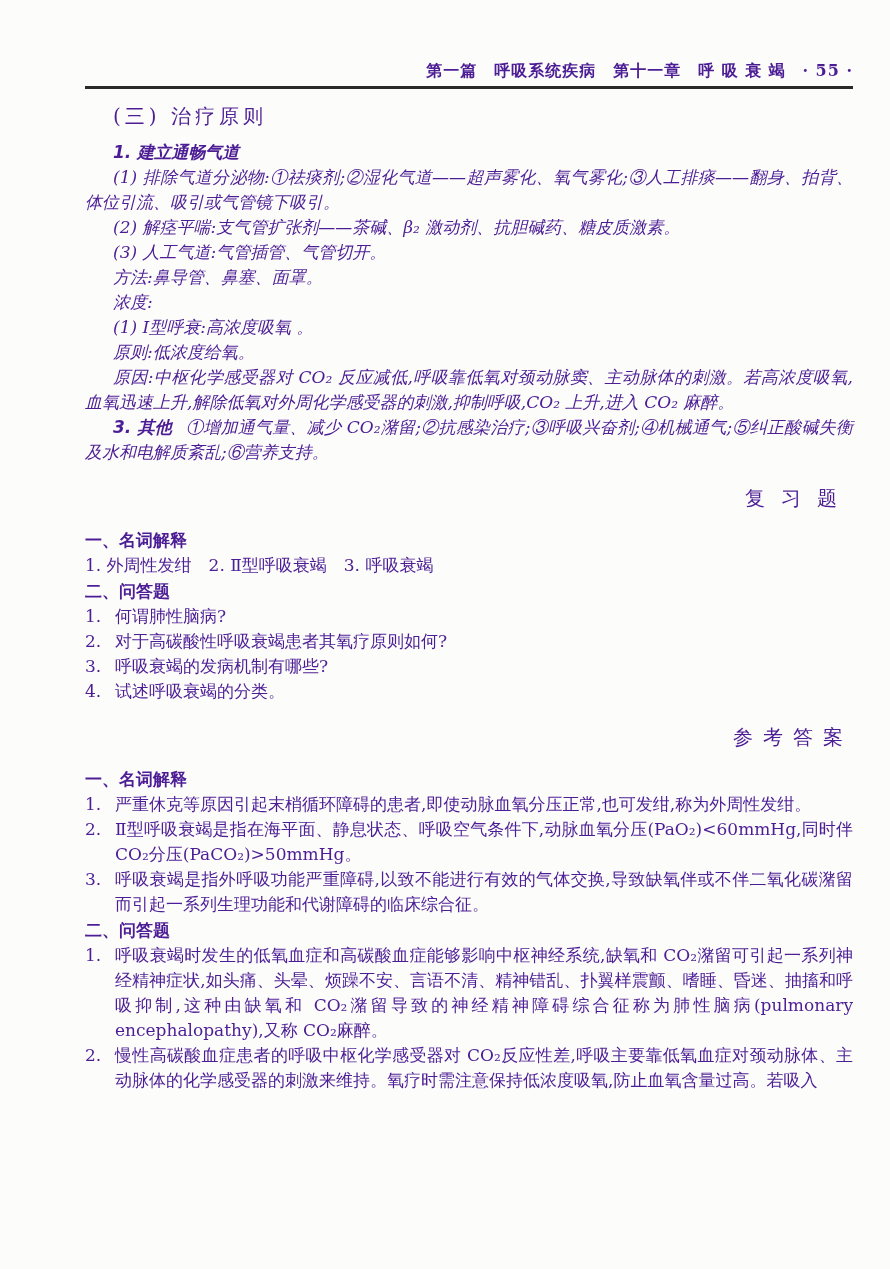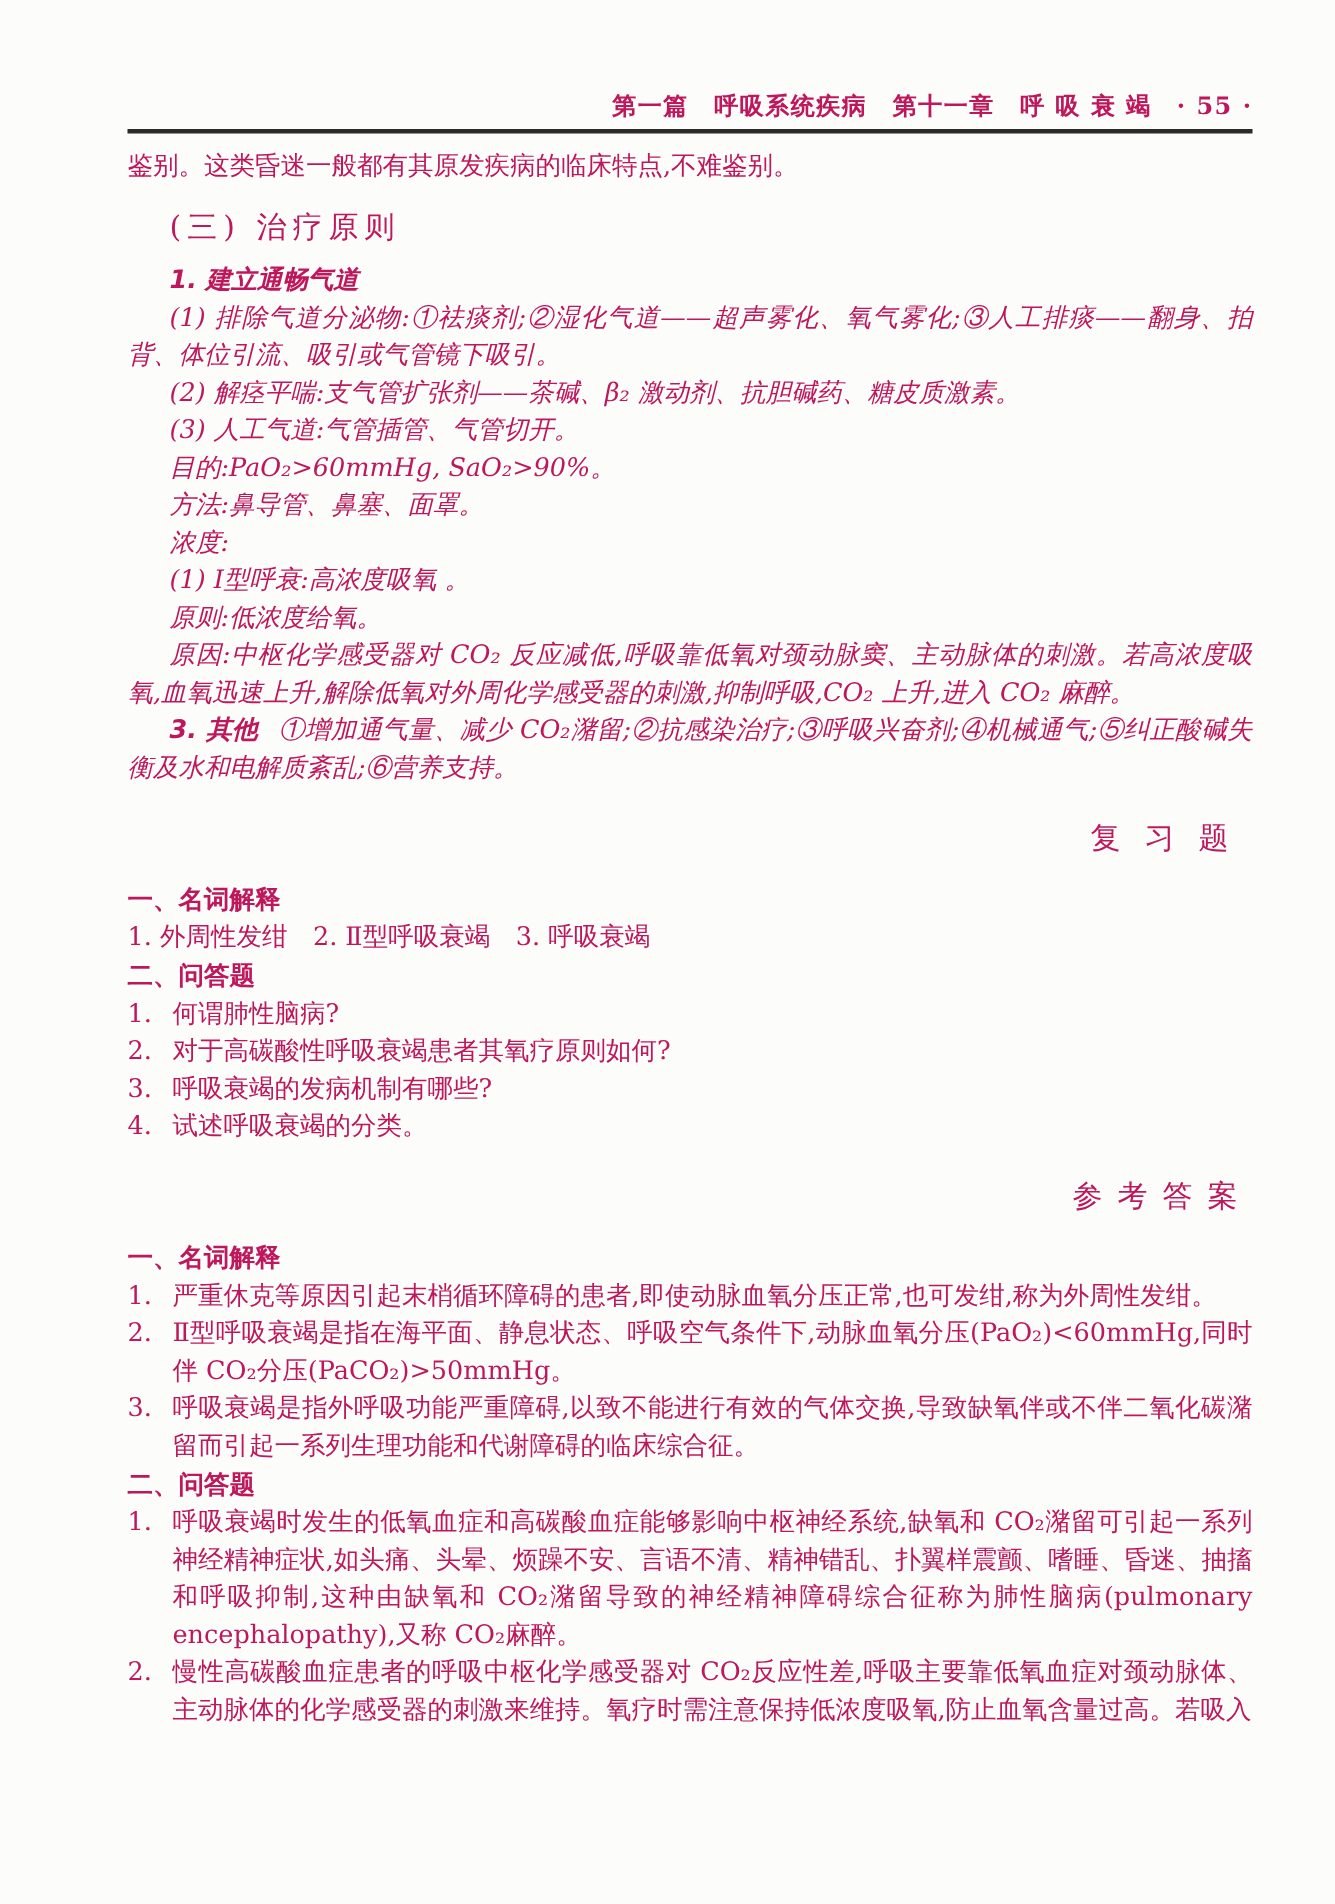--- a/index.html
+++ b/index.html
@@ -6,22 +6,22 @@
   body {
     width: 890px; height: 1269px;
     background: #e9e9e7;
     font-family: "DejaVu Serif", "Liberation Serif", serif;
   }
   .page {
     position: relative;
     width: 890px; height: 1269px;
     box-sizing: border-box;
     background: #fcfcfa;
-    color: #be185d;
-    padding: 60px 55px 0 85px;
+    color: #4c1d95;
+    padding: 60px 37px 0 85px;
     overflow: hidden;
   }
   
   .running-header {
     text-align: right;
     font-family: "DejaVu Sans", "Liberation Sans", sans-serif;
     font-weight: bold;
     font-size: 16px;
     letter-spacing: 1px;
     line-height: 22px;
@@ -94,30 +94,28 @@
 <body>
 
 <div class="page">
 
   <div class="running-header">
     <span>第一篇　呼吸系统疾病　第十一章　呼 吸 衰 竭</span>
     <span class="pageno">· 55 ·</span>
   </div>
   <hr class="header-rule">
 
-  <p class="p">鉴别。这类昏迷一般都有其原发疾病的临床特点,不难鉴别。</p>
 
   <h3 class="kai-heading">(三) 治疗原则</h3>
 
   <p class="bold-label indent">1. 建立通畅气道</p>
   <p class="p indent">(1) 排除气道分泌物:①祛痰剂;②湿化气道——超声雾化、氧气雾化;③人工排痰——翻身、拍背、体位引流、吸引或气管镜下吸引。</p>
   <p class="p indent">(2) 解痉平喘:支气管扩张剂——茶碱、β₂ 激动剂、抗胆碱药、糖皮质激素。</p>
   <p class="p indent">(3) 人工气道:气管插管、气管切开。</p>
 
-  <p class="p indent">目的:PaO₂&gt;60mmHg, SaO₂&gt;90%。</p>
   <p class="p indent">方法:鼻导管、鼻塞、面罩。</p>
   <p class="p indent">浓度:</p>
   <p class="p indent">(1) Ⅰ型呼衰:高浓度吸氧 。</p>
   <p class="p indent">原则:低浓度给氧。</p>
   <p class="p indent">原因:中枢化学感受器对 CO₂ 反应减低,呼吸靠低氧对颈动脉窦、主动脉体的刺激。若高浓度吸氧,血氧迅速上升,解除低氧对外周化学感受器的刺激,抑制呼吸,CO₂ 上升,进入 CO₂ 麻醉。</p>
 
   <p class="p indent">
     <span class="lead">3. 其他</span><span>①增加通气量、减少 CO₂潴留;②抗感染治疗;③呼吸兴奋剂;④机械通气;⑤纠正酸碱失衡及水和电解质紊乱;⑥营养支持。</span>
   </p>
 

